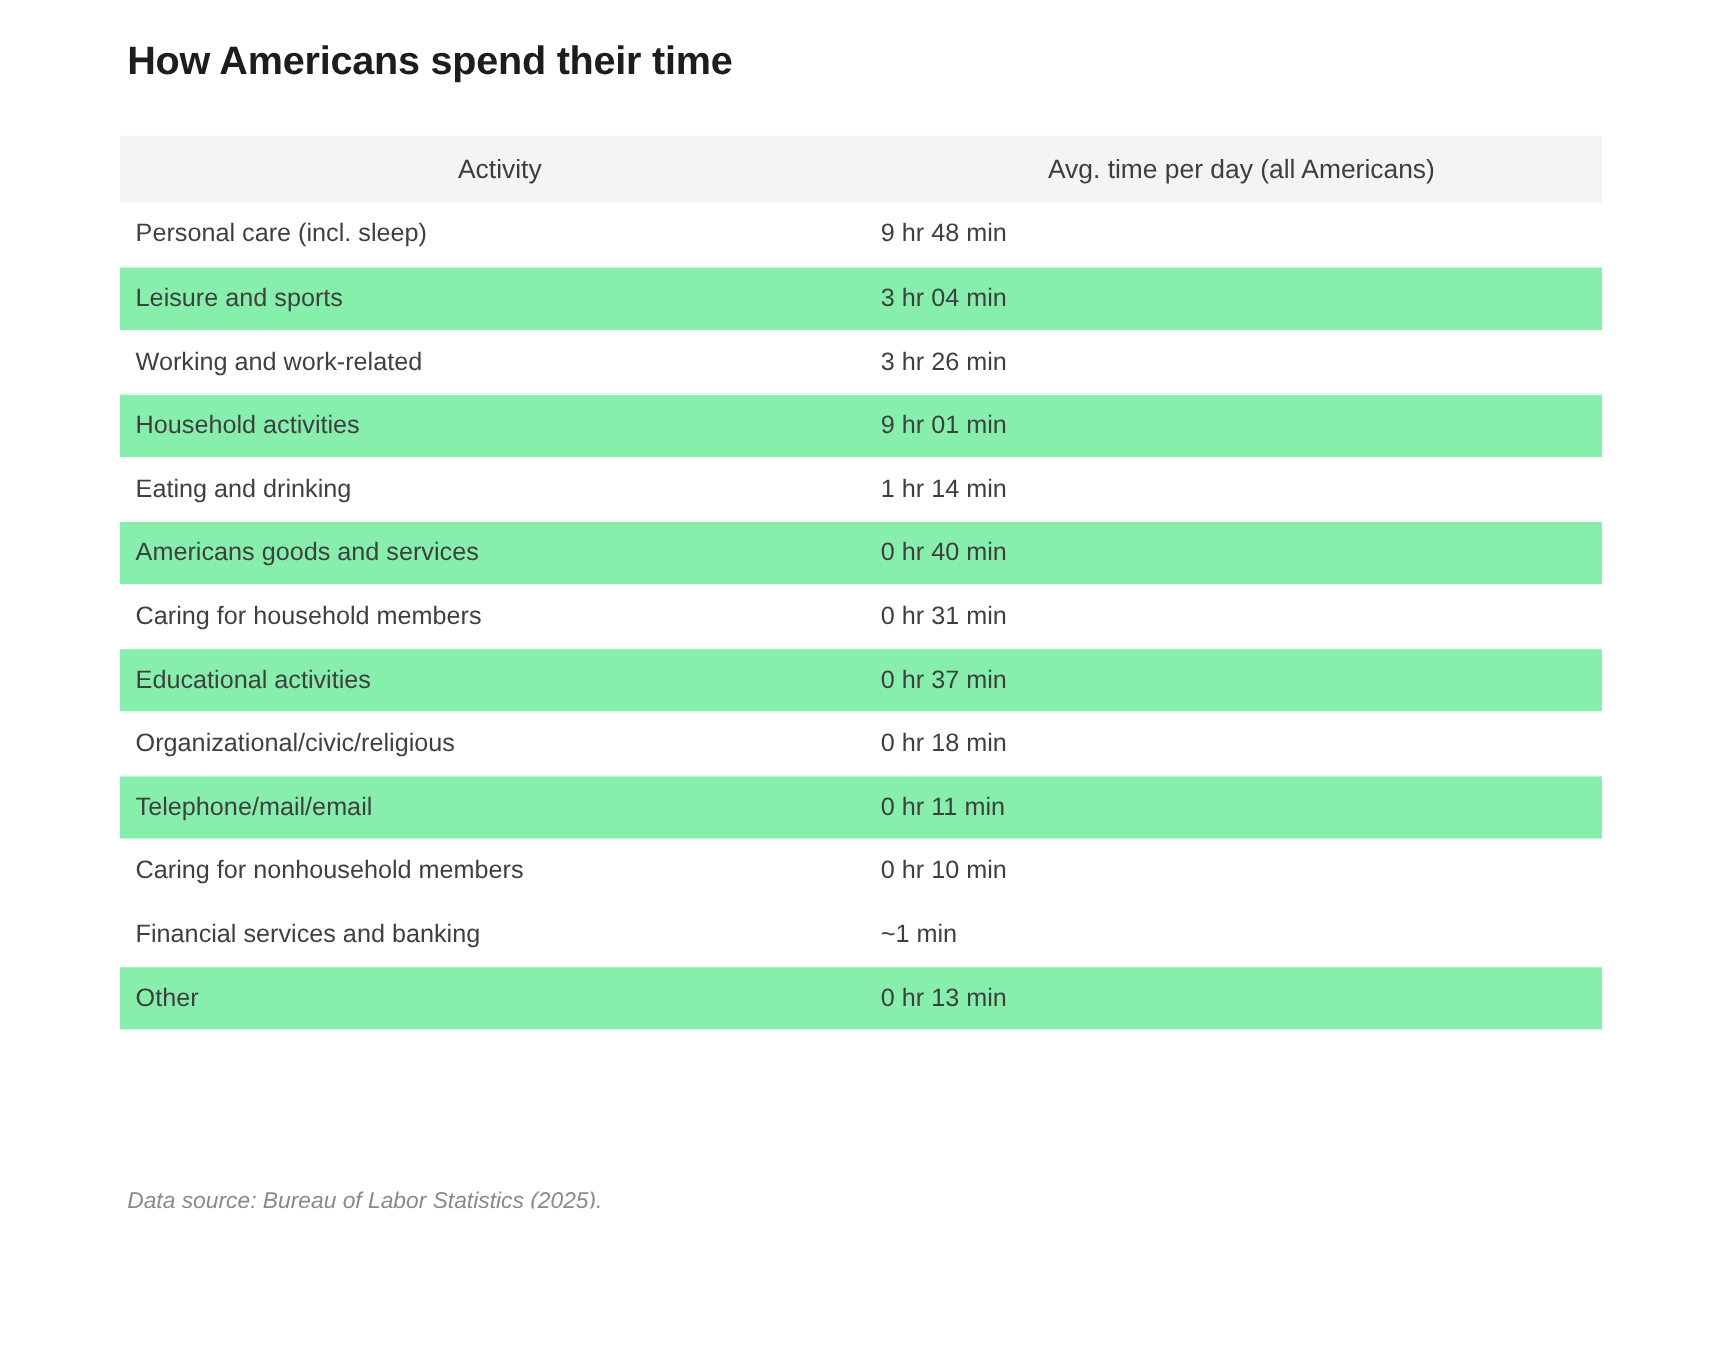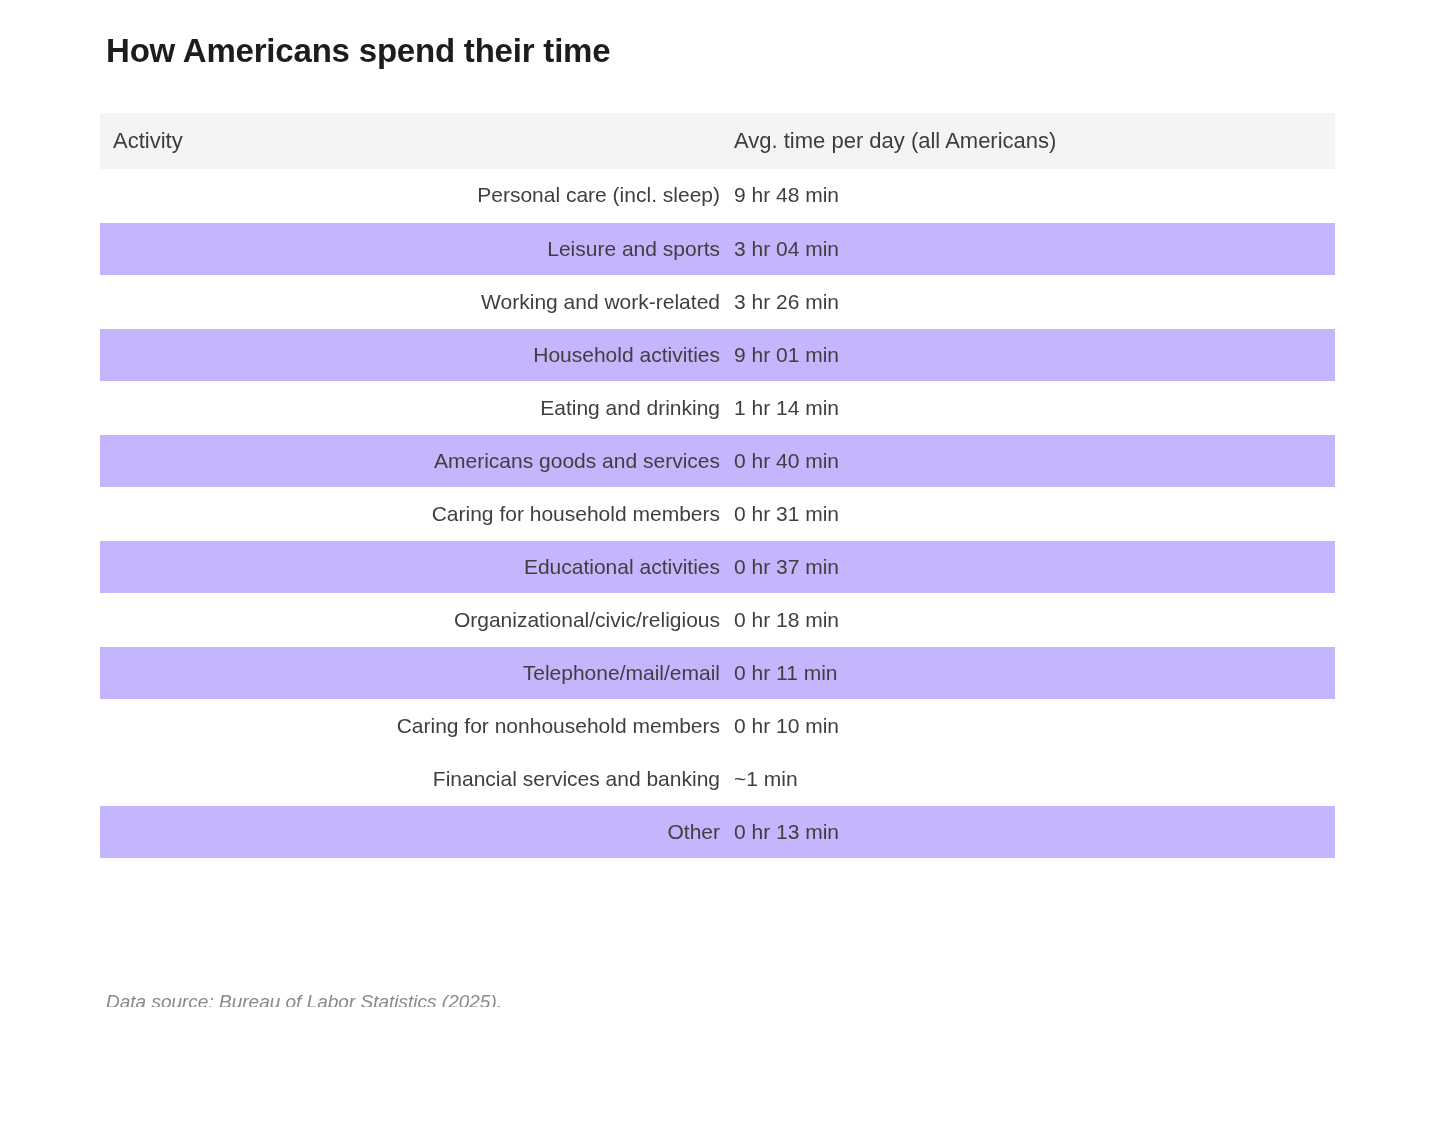--- a/index.html
+++ b/index.html
@@ -38,32 +38,33 @@
     text-align: left;
     vertical-align: middle;
     padding: 0;
   }
   .hdr-row th {
     background: #f4f4f4;
     height: 56px;
     font-size: 22px;
     font-weight: normal;
     color: #3d3d3d;
+    text-align: center;
   }
   .hdr-row th.c0 { padding-left: 13px; width: 620px; }
   .hdr-row th.c1 { padding-left: 14px; }
   .data-row td {
     height: 53px;
     font-size: 21px;
     color: #3f3f3f;
     border-bottom: 1px solid #ffffff;
   }
-  .data-row td.c0 { padding-left: 13px; width: 620px; text-align: right; }
+  .data-row td.c0 { padding-left: 13px; width: 620px; }
   .data-row td.c1 { padding-left: 14px; }
-  .row-alt td { background: #c4b5fd; }
+  .row-alt td { background: #86efac; }
   .row-plain td { background: #ffffff; }
   .source {
     position: absolute;
     left: 106px;
     top: 953px;
     font-size: 19px;
     font-style: italic;
     color: #8a8a8a;
     margin-top: 38px;
   }

